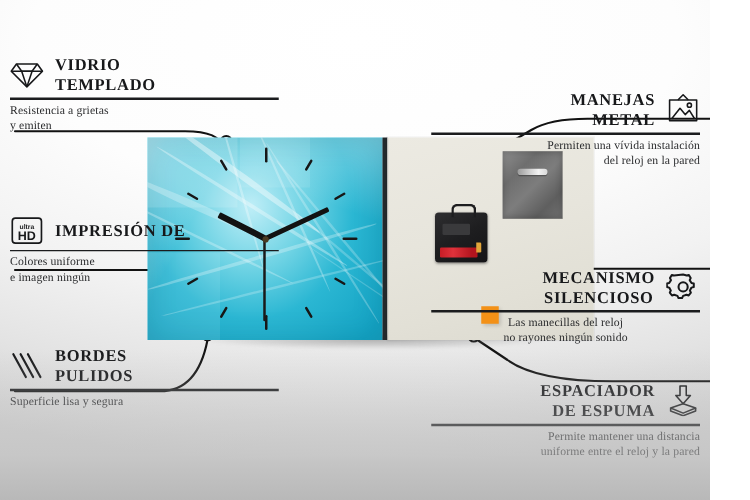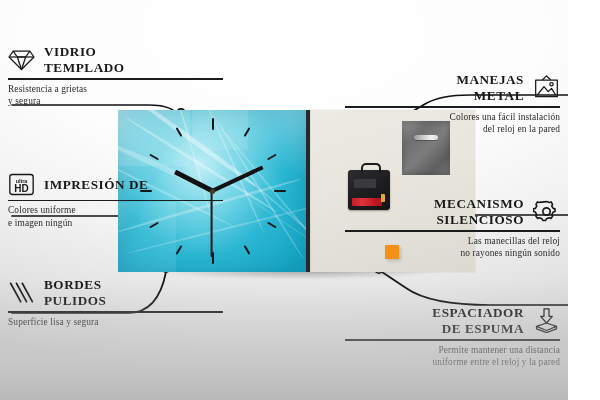--- a/index.html
+++ b/index.html
@@ -203,21 +203,21 @@
             <path d="M11,12 H21"></path>
         </g>
       </svg>
       <div>
         <div class="ttl">VIDRIO</div>
         <div class="ttl">TEMPLADO</div>
       </div>
     </div>
     <div class="rule"></div>
     <div class="sub">Resistencia a grietas</div>
-    <div class="sub">y segura</div>
+    <div class="sub">y emiten</div>
   </div>
 
   <div class="feat left" style="top:172px;">
     <div class="head">
       <svg class="ico" viewBox="0 0 32 30">
         <rect x="2" y="3" width="28" height="24" rx="3" fill="none" stroke="#17181a" stroke-width="1.6"></rect>
         <text x="16" y="13" font-family="Liberation Sans, sans-serif" font-size="6.5" font-weight="700" text-anchor="middle" fill="#17181a">ultra</text>
         <text x="16" y="24" font-family="Liberation Sans, sans-serif" font-size="12" font-weight="700" text-anchor="middle" fill="#17181a">HD</text>
       </svg>
       <div>
@@ -257,25 +257,25 @@
           <path d="M5,24 L13,14 L18,20 L22,16 L27,24"></path>
           <circle cx="22" cy="11" r="2"></circle>
         </g>
       </svg>
       <div>
         <div class="ttl">MANEJAS</div>
         <div class="ttl">METAL</div>
       </div>
     </div>
     <div class="rule"></div>
-    <div class="sub">Colores una fácil instalación</div>
+    <div class="sub">Permiten una vívida instalación</div>
     <div class="sub">del reloj en la pared</div>
   </div>
 
-  <div class="feat right" style="top:168px;">
+  <div class="feat right" style="top:186px;text-align:center;">
     <div class="head">
       <svg class="ico" viewBox="0 0 32 30">
         <g fill="none" stroke="#17181a" stroke-width="2" stroke-linejoin="round">
           <path d="M16,2 l3.6,1 l2.2,-0.6 l1.8,3.1 l-1,2.1 l1.8,2.9 l2.3,0.4 l0,3.6 l-2.3,0.6 l-1.6,2.9 l1,2.1 l-2.2,2.9 l-2.2,-0.8 l-3.4,1.2 l-1,2.2 l-3.6,0 l-1,-2.2 l-3.3,-1.2 l-2.2,0.8 l-2.2,-2.9 l1,-2.1 l-1.6,-2.9 l-2.3,-0.6 l0,-3.6 l2.3,-0.4 l1.8,-2.9 l-1,-2.1 l1.8,-3.1 l2.2,0.6 Z" transform="translate(0.6,1.2) scale(0.96)"></path>
           <circle cx="16" cy="15" r="4.4"></circle>
         </g>
       </svg>
       <div>
         <div class="ttl">MECANISMO</div>
         <div class="ttl">SILENCIOSO</div>

